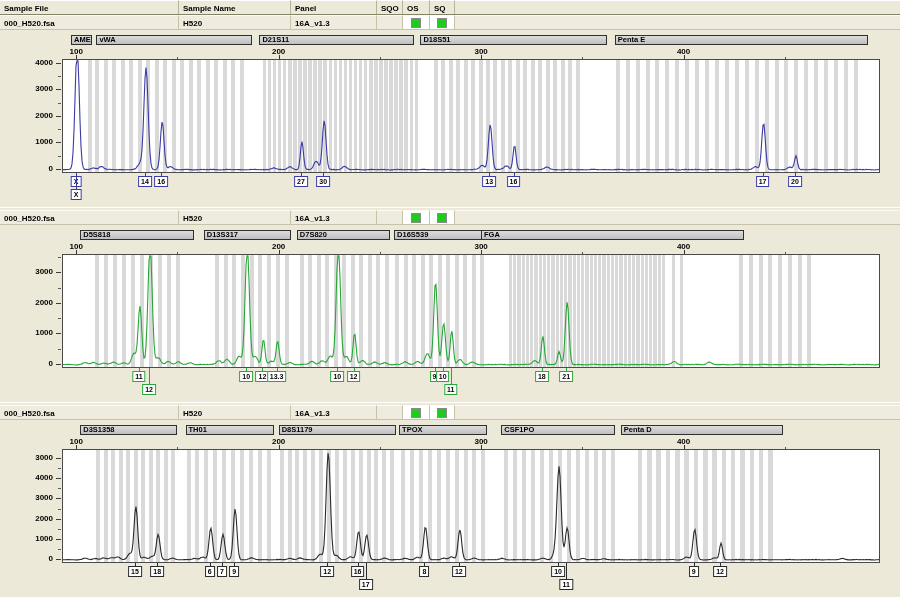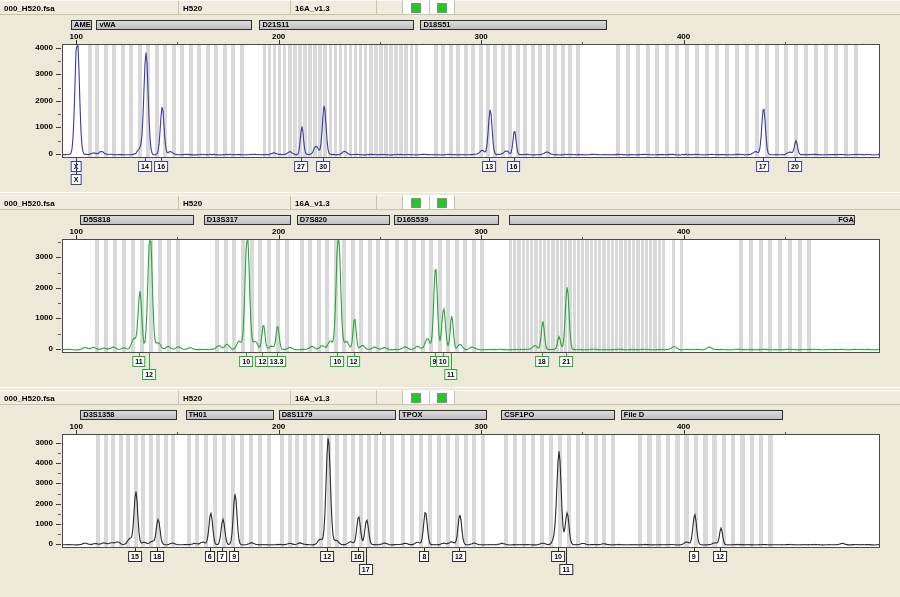--- a/index.html
+++ b/index.html
@@ -41,39 +41,49 @@
   .labels-row{position:relative;height:34px;}
   .allele-label{position:absolute;transform:translateX(-50%);height:11px;line-height:9px;box-sizing:border-box;
                 background:#fff;border:1px solid;font-size:7px;font-weight:bold;padding:0 2px;white-space:nowrap;}
   .label-tick{position:absolute;width:1px;}
   .divider{height:3px;background:#ece9d8;border-top:1px solid #ffffff;box-sizing:border-box;}
 </style>
 </head>
 <body>
 
 <div id="app">
+    <div class="header-row">
+      <div class="hcell" style="width: 179px;">Sample File</div>
+      <div class="hcell" style="width: 112px;">Sample Name</div>
+      <div class="hcell" style="width: 86px;">Panel</div>
+      <div class="hcell" style="width: 26px;">SQO</div>
+      <div class="hcell" style="width: 27px;">OS</div>
+      <div class="hcell" style="width: 25px;">SQ</div>
+      <div class="hcell hfill"></div>
+    </div>
     <div class="panel">
       <div class="sample-row">
         <div class="scell" style="width: 179px;">000_H520.fsa</div>
         <div class="scell" style="width: 112px;">H520</div>
         <div class="scell" style="width: 86px;">16A_v1.3</div>
         <div class="scell" style="width: 26px;"></div>
         <div class="scell status-cell" style="width: 27px;">
           <div class="status-square" style="background: rgb(30, 203, 30);"></div>
         </div>
         <div class="scell status-cell" style="width: 25px;">
           <div class="status-square" style="background: rgb(30, 203, 30);"></div>
         </div>
         <div class="scell sfill"></div>
       </div>
       <div class="marker-row">
         <div class="marker-bar" style="left: 71.1114px; width: 21.2599px;"><span>AMEL</span></div>
         <div class="marker-bar" style="left: 96.4208px; width: 155.906px;"><span>vWA</span></div>
         <div class="marker-bar" style="left: 259.413px; width: 154.894px;"><span>D21S11</span></div>
         <div class="marker-bar" style="left: 420.381px; width: 186.277px;"><span>D18S51</span></div>
+        <div class="marker-bar" style="left: 614.757px; width: 253.094px;"><span>Penta E</span></div>
       </div>
       <div class="ruler">
         <div class="tick-label" style="left: 76.1733px;">100</div>
         <div class="tick-major" style="left: 76.1733px;"></div>
         <div class="tick-label" style="left: 278.649px;">200</div>
         <div class="tick-major" style="left: 278.649px;"></div>
         <div class="tick-label" style="left: 481.124px;">300</div>
         <div class="tick-major" style="left: 481.124px;"></div>
         <div class="tick-label" style="left: 683.599px;">400</div>
         <div class="tick-major" style="left: 683.599px;"></div>
@@ -236,21 +246,21 @@
         <div class="scell status-cell" style="width: 25px;">
           <div class="status-square" style="background: rgb(30, 203, 30);"></div>
         </div>
         <div class="scell sfill"></div>
       </div>
       <div class="marker-row">
         <div class="marker-bar" style="left: 80.2228px; width: 113.386px;"><span>D5S818</span></div>
         <div class="marker-bar" style="left: 203.733px; width: 87.0644px;"><span>D13S317</span></div>
         <div class="marker-bar" style="left: 296.871px; width: 93.1386px;"><span>D7S820</span></div>
         <div class="marker-bar" style="left: 394.059px; width: 105.287px;"><span>D16S539</span></div>
-        <div class="marker-bar" style="left: 509px; width: 346px; text-align: right;"><span>FGA</span></div>
+        <div class="marker-bar" style="left: 481px; width: 263px;"><span>FGA</span></div>
       </div>
       <div class="ruler">
         <div class="tick-label" style="left: 76.1733px;">100</div>
         <div class="tick-major" style="left: 76.1733px;"></div>
         <div class="tick-label" style="left: 278.649px;">200</div>
         <div class="tick-major" style="left: 278.649px;"></div>
         <div class="tick-label" style="left: 481.124px;">300</div>
         <div class="tick-major" style="left: 481.124px;"></div>
         <div class="tick-label" style="left: 683.599px;">400</div>
         <div class="tick-major" style="left: 683.599px;"></div>
@@ -409,21 +419,21 @@
           <div class="status-square" style="background: rgb(30, 203, 30);"></div>
         </div>
         <div class="scell sfill"></div>
       </div>
       <div class="marker-row">
         <div class="marker-bar" style="left: 80.2228px; width: 97.1881px;"><span>D3S1358</span></div>
         <div class="marker-bar" style="left: 185.51px; width: 88.0767px;"><span>TH01</span></div>
         <div class="marker-bar" style="left: 278.649px; width: 117.436px;"><span>D8S1179</span></div>
         <div class="marker-bar" style="left: 399.121px; width: 88.0767px;"><span>TPOX</span></div>
         <div class="marker-bar" style="left: 501.371px; width: 113.386px;"><span>CSF1PO</span></div>
-        <div class="marker-bar" style="left: 620.832px; width: 161.98px;"><span>File D</span></div>
+        <div class="marker-bar" style="left: 620.832px; width: 161.98px;"><span>Penta D</span></div>
       </div>
       <div class="ruler">
         <div class="tick-label" style="left: 76.1733px;">100</div>
         <div class="tick-major" style="left: 76.1733px;"></div>
         <div class="tick-label" style="left: 278.649px;">200</div>
         <div class="tick-major" style="left: 278.649px;"></div>
         <div class="tick-label" style="left: 481.124px;">300</div>
         <div class="tick-major" style="left: 481.124px;"></div>
         <div class="tick-label" style="left: 683.599px;">400</div>
         <div class="tick-major" style="left: 683.599px;"></div>

